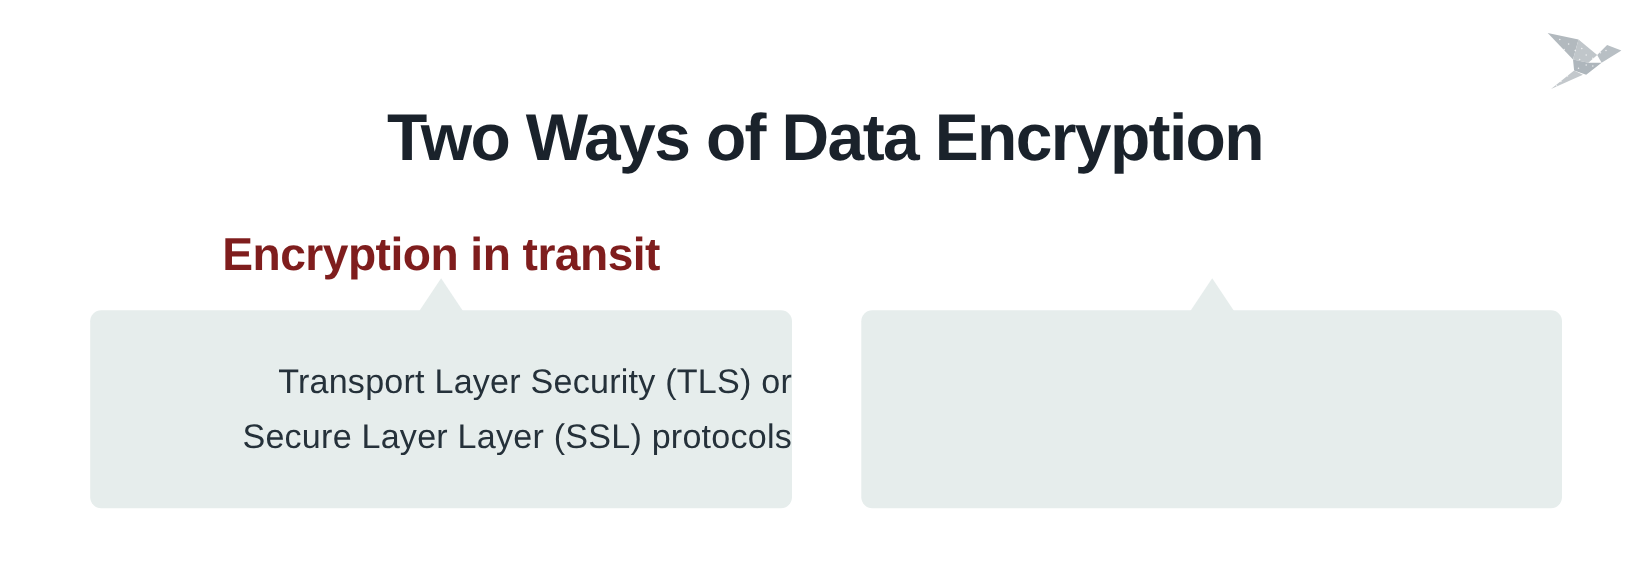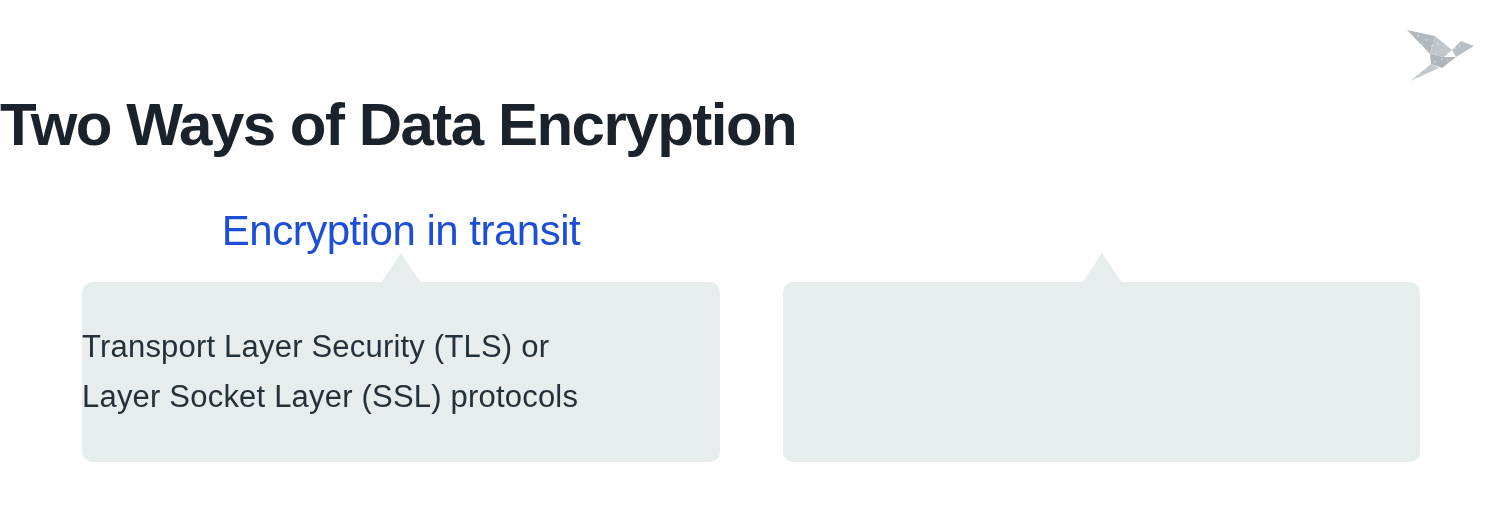--- a/index.html
+++ b/index.html
@@ -13,20 +13,21 @@
     height: 524px;
     background: #ffffff;
     overflow: hidden;
     font-family: "Liberation Sans", sans-serif;
   }
   .title {
     position: absolute;
     top: 50px;
     left: 0;
     width: 100%;
+    text-align: center;
     font-size: 60px;
     font-weight: 800;
     letter-spacing: -1.5px;
     color: #1a222b;
   }
   .logo {
     position: absolute;
     top: 24px;
     left: 1398px;
     width: 80px;
@@ -36,36 +37,36 @@
     position: absolute;
     top: 172px;
     height: 290px;
   }
   .column-left  { left: 82px;  width: 638px; }
   .column-right { left: 783px; width: 637px; }
   .col-heading {
     text-align: center;
     font-size: 42px;
     line-height: 48px;
-    font-weight: normal;
+    font-weight: bold;
     letter-spacing: -0.5px;
-    color: #1d4ed8;
+    color: #7f1d1d;
   }
   .bubble {
     position: absolute;
     top: 110px;
     left: 0;
     right: 0;
     height: 180px;
     background: #e6edec;
     border-radius: 10px;
     display: flex;
     flex-direction: column;
     justify-content: center;
-    align-items: flex-start;
+    align-items: flex-end;
   }
   .pointer {
     position: absolute;
     top: -29px;
     left: 50%;
     transform: translateX(-50%);
     width: 0;
     height: 0;
     border-left: 20px solid transparent;
     border-right: 20px solid transparent;
@@ -111,21 +112,21 @@
       <circle cx="21" cy="50" r="0.7"></circle>
       <circle cx="17" cy="54" r="0.7"></circle>
     </g>
   </svg>
 
   <div class="column column-left">
     <h2 class="col-heading">Encryption in transit</h2>
     <div class="bubble">
       <div class="pointer"></div>
       <div class="bubble-line">Transport Layer Security (TLS) or</div>
-      <div class="bubble-line">Layer Socket Layer (SSL) protocols</div>
+      <div class="bubble-line">Secure Layer Layer (SSL) protocols</div>
     </div>
   </div>
 
   <div class="column column-right">
     <div class="bubble">
       <div class="pointer"></div>
     </div>
   </div>
 
 </div>

